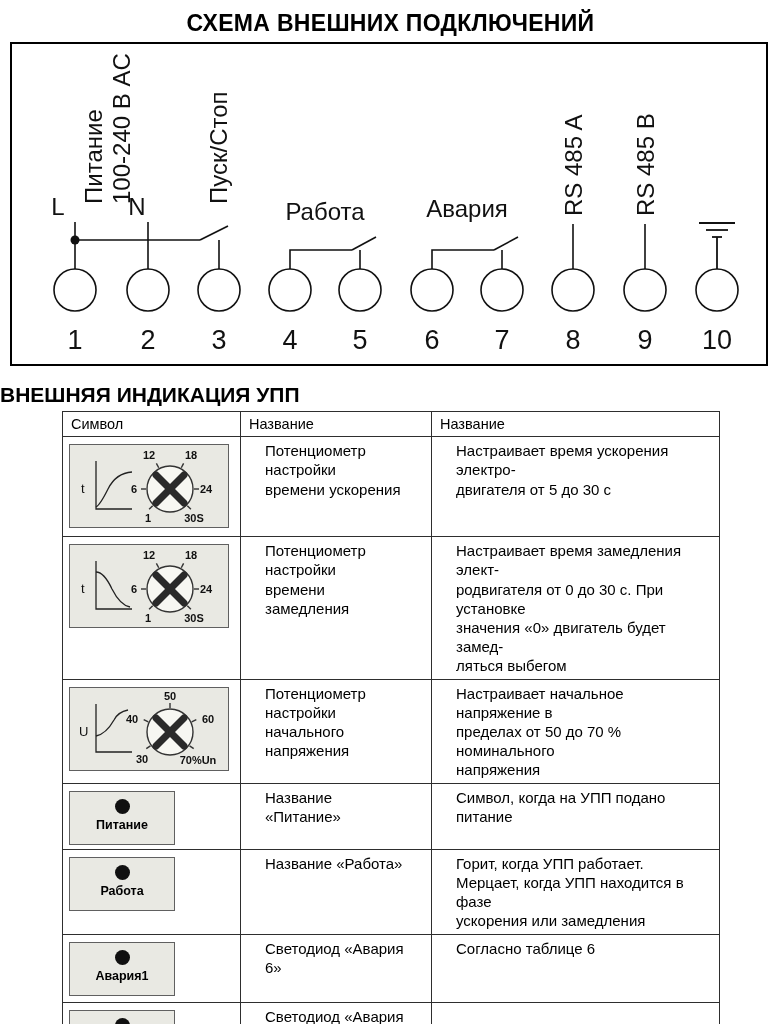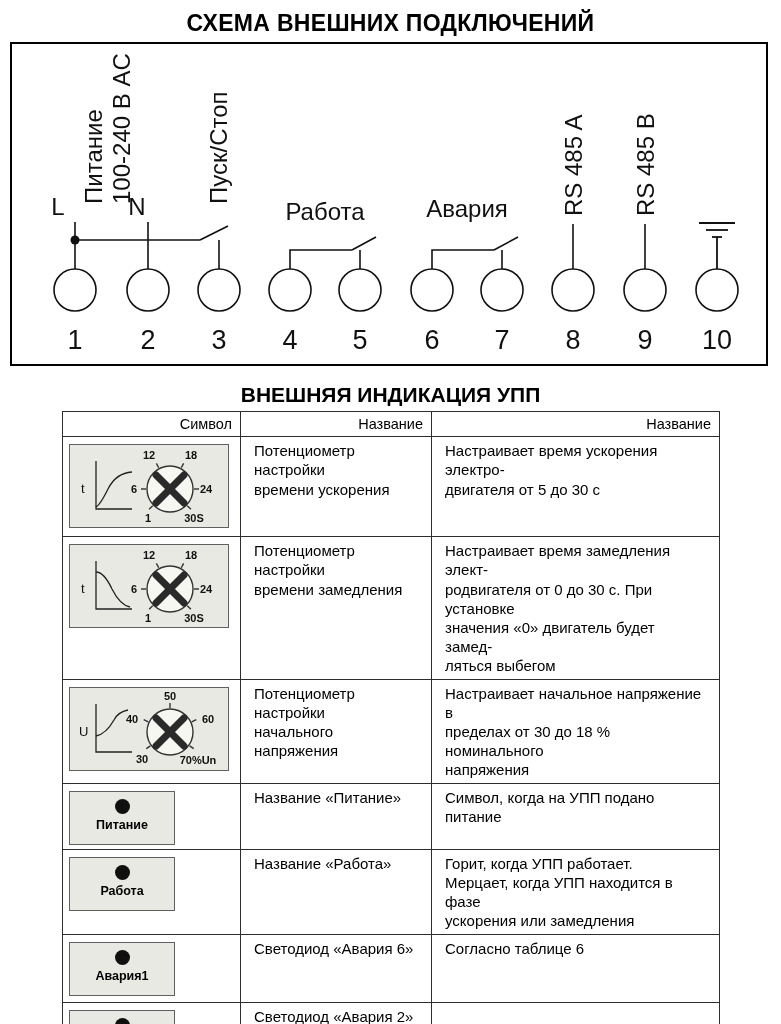--- a/index.html
+++ b/index.html
@@ -5,39 +5,39 @@
   html,body { margin:0; padding:0; }
   body {
     width:781px; height:1024px; background:#ffffff; color:#000;
     font-family:"Liberation Sans", sans-serif; position:relative; overflow:hidden;
   }
   .title1 {
     position:absolute; top:10px; left:0; width:100%; text-align:center;
     font-size:23px; font-weight:bold; letter-spacing:0.3px;
   }
   .title2 {
-    position:absolute; top:383px; left:0; width:100%; text-align:center;
+    position:absolute; top:383px; left:0; width:100%; text-align:left;
     font-size:21px; font-weight:bold;
   }
   .diagram-box {
     position:absolute; left:10px; top:42px; width:758px; height:324px;
     border:2px solid #000; box-sizing:border-box; background:#fff;
   }
   svg text { font-family:"Liberation Sans", sans-serif; fill:#111; }
   .dlabel { font-size:24px; }
   .tnum   { font-size:27px; }
 
   .table-wrap { position:absolute; left:62px; top:411px; width:657px; }
   table { border-collapse:collapse; width:100%; table-layout:fixed; }
   th, td {
     border:1px solid #2e2e2e; vertical-align:top;
-    padding:4px 13px; font-size:15px; line-height:1.27;
+    padding:4px 24px; font-size:15px; line-height:1.27;
   }
   thead tr { height:24px; }
-  th { font-weight:normal; font-size:14.5px; text-align:right; padding:3px 8px; vertical-align:middle; }
+  th { font-weight:normal; font-size:14.5px; text-align:left; padding:3px 8px; vertical-align:middle; }
   .rh-100 { height:100px; }
   .rh-66  { height:66px; }
   .rh-68  { height:68px; }
   .rh-70  { height:70px; }
   td.sym { padding:7px 0 0 6px; }
   .pre { white-space:pre-line; }
 
   .pot-box {
     width:160px; height:84px; background:#e9e9e3; border:1px solid #606060;
     box-sizing:border-box;
@@ -251,21 +251,21 @@
                 <text class="tick-label" x="62" y="35" text-anchor="middle">40</text>
                 <text class="tick-label" x="138" y="35" text-anchor="middle">60</text>
                 <text class="tick-label" x="72" y="75" text-anchor="middle">30</text>
                 <text class="tick-label" x="128" y="76" text-anchor="middle">70%Un</text>
               </svg>
             </div>
           </td>
           <td class="pre">Потенциометр настройки
 начального напряжения</td>
           <td class="pre">Настраивает начальное напряжение в
-пределах от 30 до 18 % номинального
+пределах от 50 до 70 % номинального
 напряжения</td>
         </tr>
 
         <tr class="rh-66">
           <td class="sym">
             <div class="led-box">
               <div class="led-dot"></div>
               <div class="led-label">Питание</div>
             </div>
           </td>

